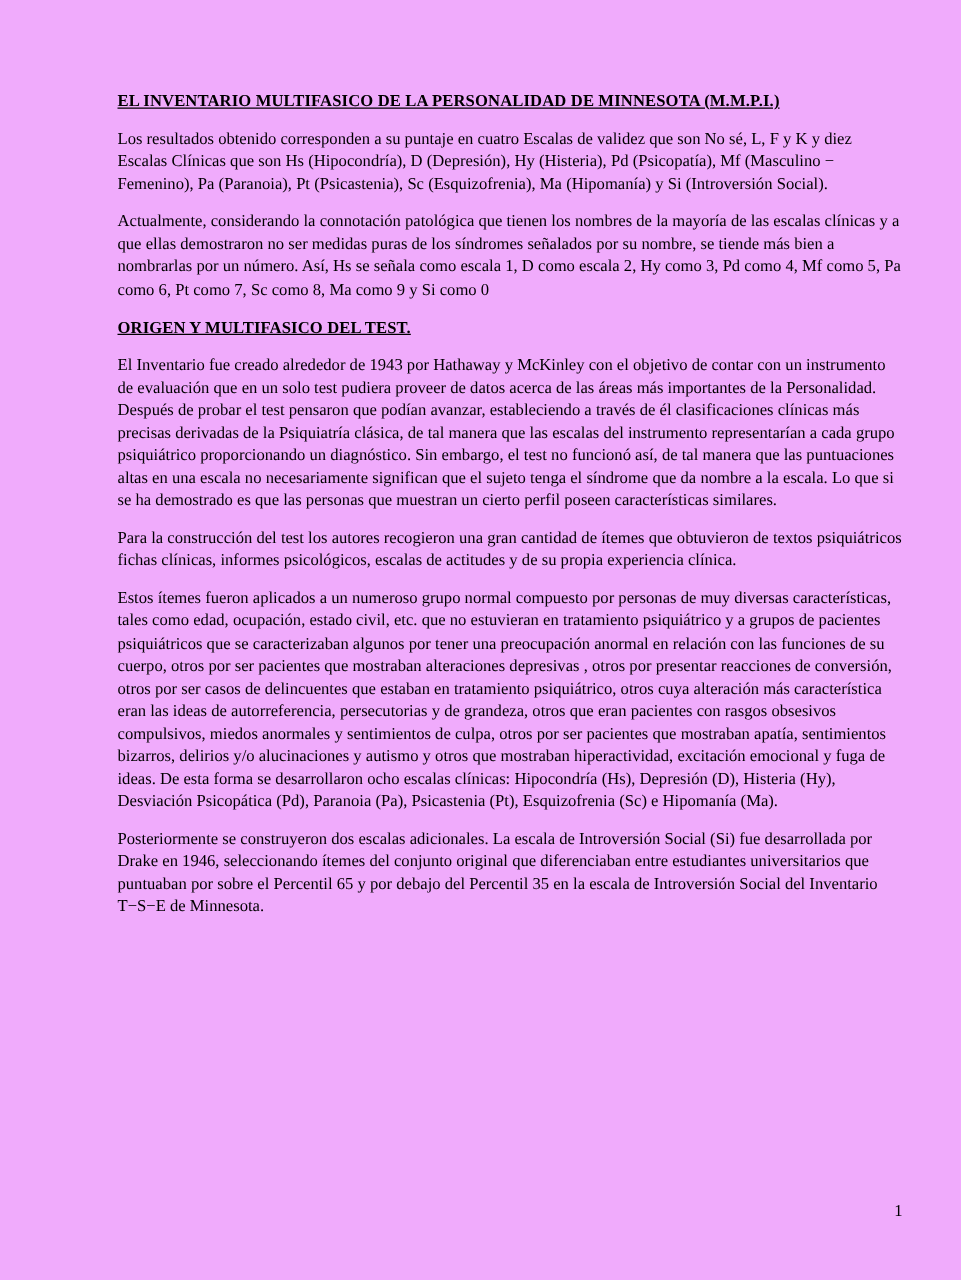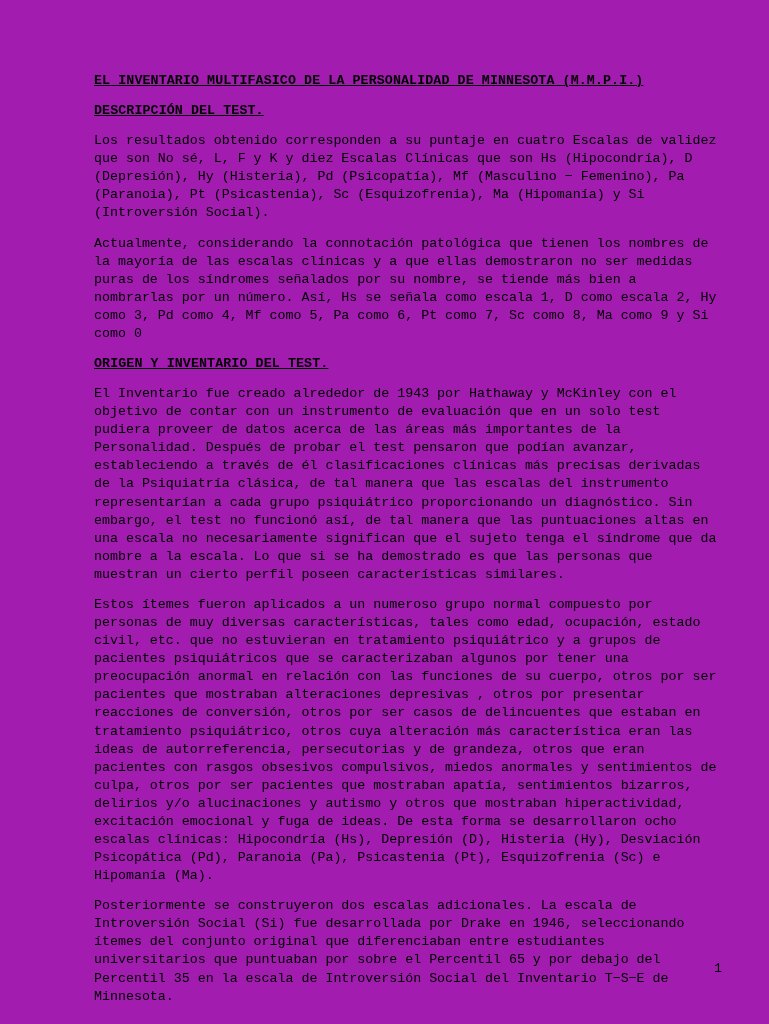--- a/index.html
+++ b/index.html
@@ -6,22 +6,22 @@
   html, body { margin: 0; padding: 0; background: #ffffff; }
   body {
     width: 769px;
     height: 1024px;
     overflow: hidden;
   }
   .page {
     position: relative;
     width: 769px;
     height: 1024px;
-    background: #a21caf;
-    font-family: Liberation Mono, monospace;
+    background: #f0abfc;
+    font-family: Liberation Serif, serif;
     font-size: 13.3px;
     line-height: 1.36;
     color: #000000;
     padding: 72px 47px 40px 94px;
     text-align: left;
   }
   .doc-title,
   .section-heading {
     font-size: 13.3px;
     font-weight: bold;
@@ -40,31 +40,31 @@
     color: #000000;
   }
 </style>
 </head>
 <body>
 
 <div class="page">
 
   <h1 class="doc-title">EL INVENTARIO MULTIFASICO DE LA PERSONALIDAD DE MINNESOTA (M.M.P.I.)</h1>
 
-  <h2 class="section-heading">DESCRIPCIÓN DEL TEST.</h2>
 
 
   <p class="para">Los resultados obtenido corresponden a su puntaje en cuatro Escalas de validez que son No sé, L, F y K y diez Escalas Clínicas que son Hs (Hipocondría), D (Depresión), Hy (Histeria), Pd (Psicopatía), Mf (Masculino − Femenino), Pa (Paranoia), Pt (Psicastenia), Sc (Esquizofrenia), Ma (Hipomanía) y Si (Introversión Social).</p>
 
   <p class="para">Actualmente, considerando la connotación patológica que tienen los nombres de la mayoría de las escalas clínicas y a que ellas demostraron no ser medidas puras de los síndromes señalados por su nombre, se tiende más bien a nombrarlas por un número. Así, Hs se señala como escala 1, D como escala 2, Hy como 3, Pd como 4, Mf como 5, Pa como 6, Pt como 7, Sc como 8, Ma como 9 y Si como 0</p>
 
-  <h2 class="section-heading">ORIGEN Y INVENTARIO DEL TEST.</h2>
+  <h2 class="section-heading">ORIGEN Y MULTIFASICO DEL TEST.</h2>
 
   <p class="para">El Inventario fue creado alrededor de 1943 por Hathaway y McKinley con el objetivo de contar con un instrumento de evaluación que en un solo test pudiera proveer de datos acerca de las áreas más importantes de la Personalidad. Después de probar el test pensaron que podían avanzar, estableciendo a través de él clasificaciones clínicas más precisas derivadas de la Psiquiatría clásica, de tal manera que las escalas del instrumento representarían a cada grupo psiquiátrico proporcionando un diagnóstico. Sin embargo, el test no funcionó así, de tal manera que las puntuaciones altas en una escala no necesariamente significan que el sujeto tenga el síndrome que da nombre a la escala. Lo que si se ha demostrado es que las personas que muestran un cierto perfil poseen características similares.</p>
 
+  <p class="para">Para la construcción del test los autores recogieron una gran cantidad de ítemes que obtuvieron de textos psiquiátricos fichas clínicas, informes psicológicos, escalas de actitudes y de su propia experiencia clínica.</p>
 
   <p class="para">Estos ítemes fueron aplicados a un numeroso grupo normal compuesto por personas de muy diversas características, tales como edad, ocupación, estado civil, etc. que no estuvieran en tratamiento psiquiátrico y a grupos de pacientes psiquiátricos que se caracterizaban algunos por tener una preocupación anormal en relación con las funciones de su cuerpo, otros por ser pacientes que mostraban alteraciones depresivas , otros por presentar reacciones de conversión, otros por ser casos de delincuentes que estaban en tratamiento psiquiátrico, otros cuya alteración más característica eran las ideas de autorreferencia, persecutorias y de grandeza, otros que eran pacientes con rasgos obsesivos compulsivos, miedos anormales y sentimientos de culpa, otros por ser pacientes que mostraban apatía, sentimientos bizarros, delirios y/o alucinaciones y autismo y otros que mostraban hiperactividad, excitación emocional y fuga de ideas. De esta forma se desarrollaron ocho escalas clínicas: Hipocondría (Hs), Depresión (D), Histeria (Hy), Desviación Psicopática (Pd), Paranoia (Pa), Psicastenia (Pt), Esquizofrenia (Sc) e Hipomanía (Ma).</p>
 
   <p class="para">Posteriormente se construyeron dos escalas adicionales. La escala de Introversión Social (Si) fue desarrollada por Drake en 1946, seleccionando ítemes del conjunto original que diferenciaban entre estudiantes universitarios que puntuaban por sobre el Percentil 65 y por debajo del Percentil 35 en la escala de Introversión Social del Inventario T−S−E de Minnesota.</p>
 
 
   <div class="page-number">1</div>
 
 </div>
 

